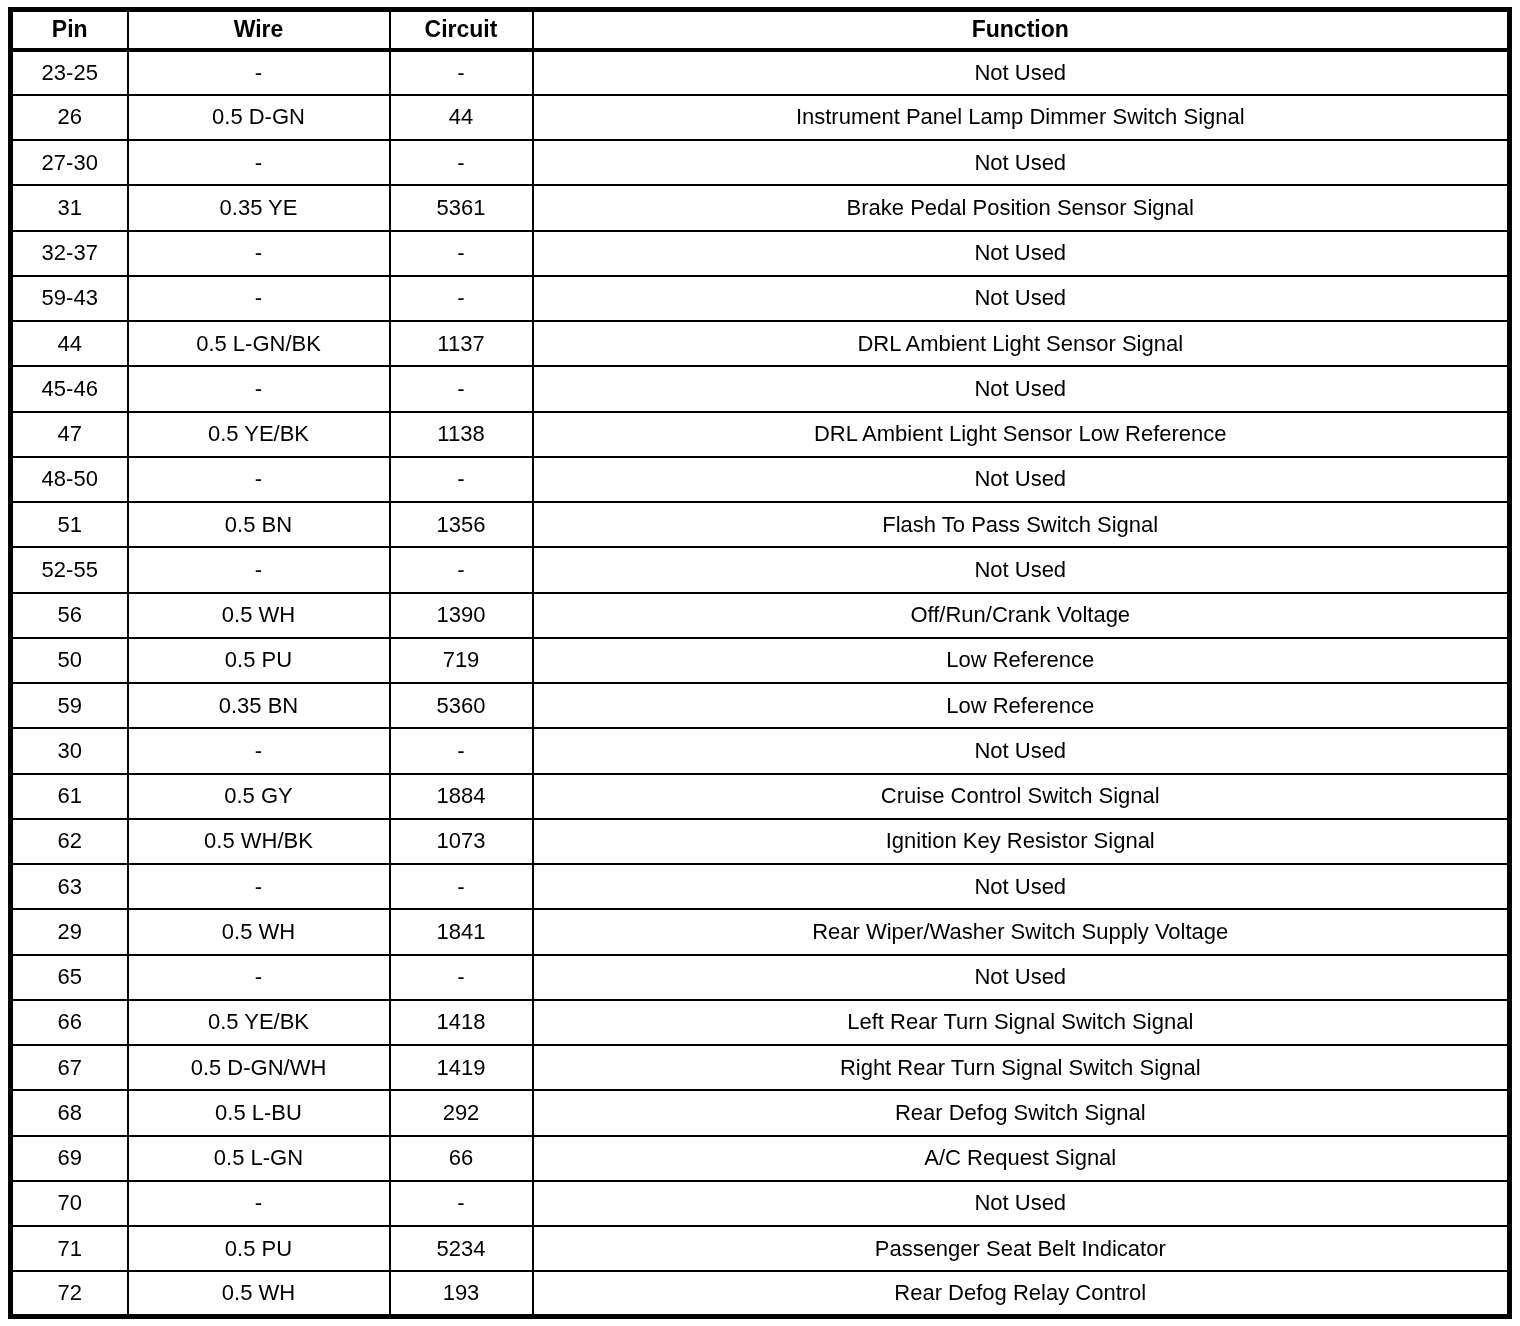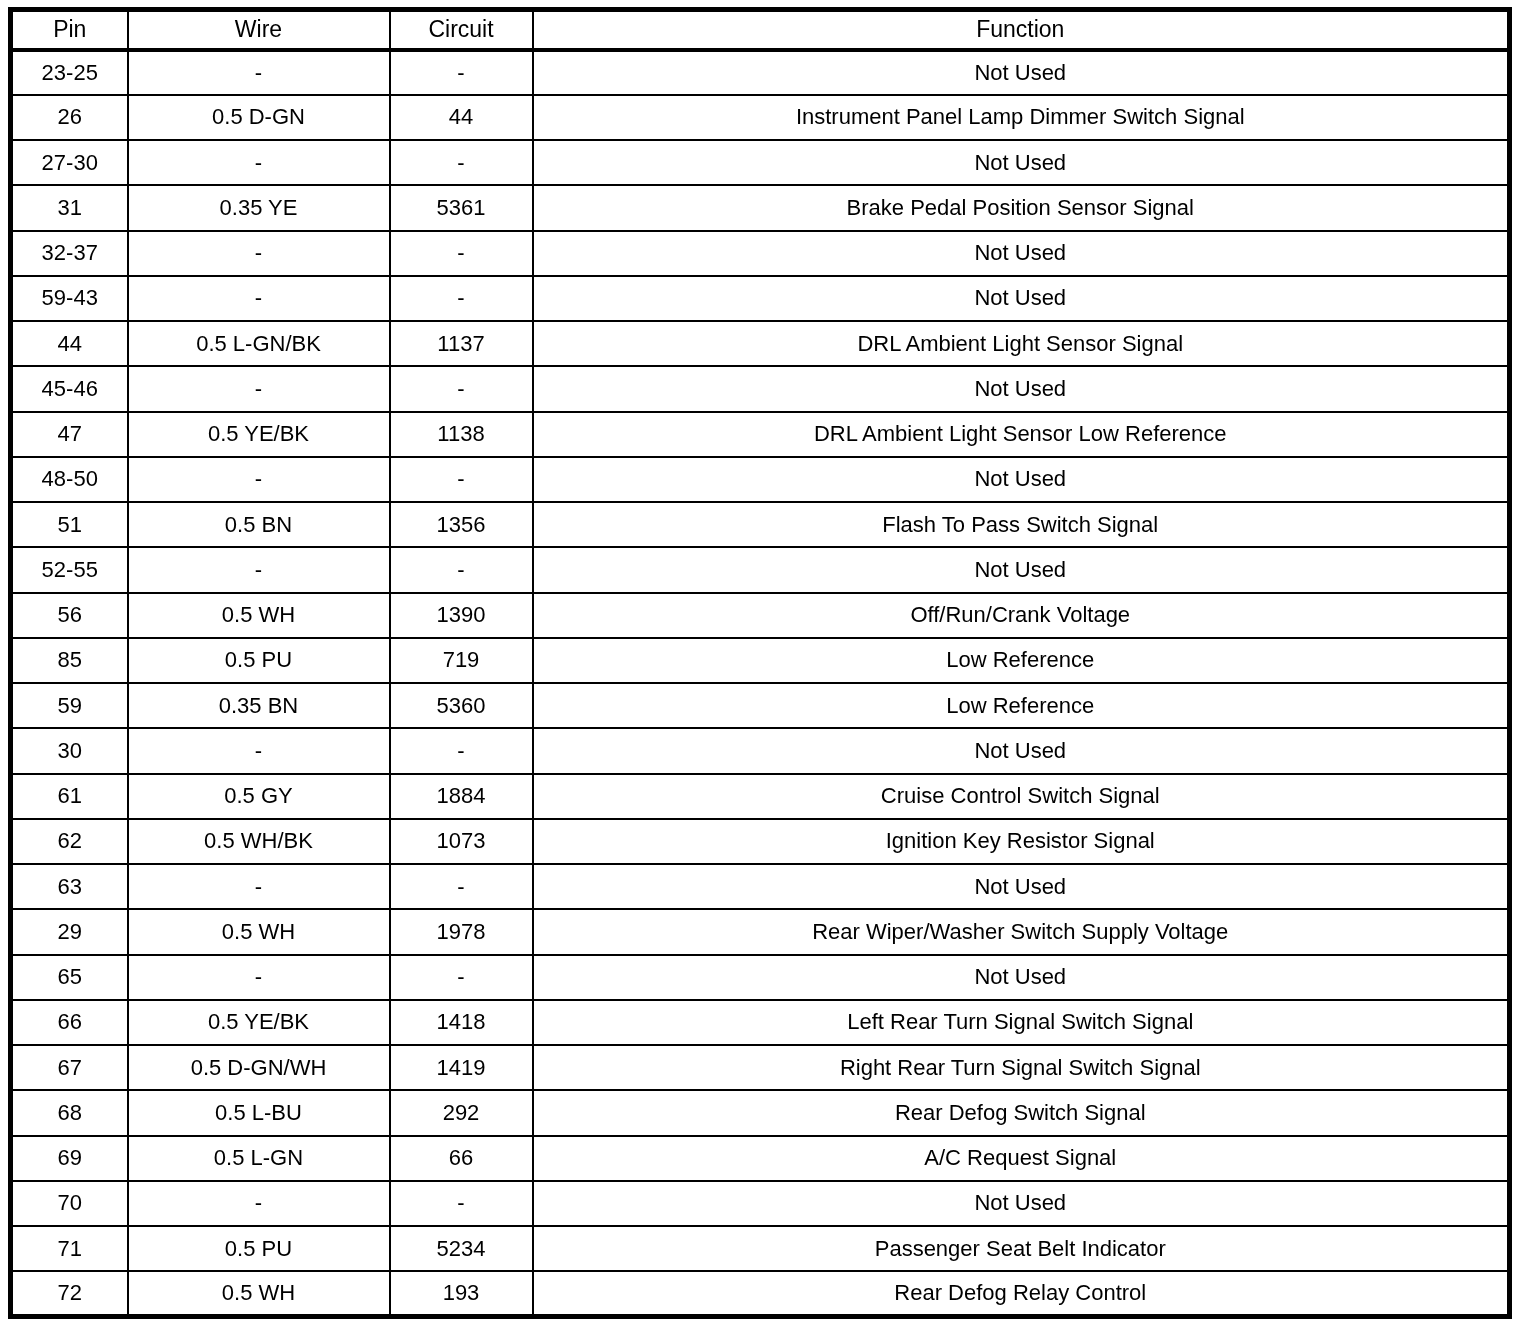--- a/index.html
+++ b/index.html
@@ -24,21 +24,21 @@
     border: 5px solid #000000;
   }
   table.pinout-table th,
   table.pinout-table td {
     border: 2px solid #000000;
     overflow: hidden;
     white-space: nowrap;
     box-sizing: border-box;
   }
   table.pinout-table thead th {
-    font-weight: normal;
+    font-weight: bold;
     font-size: 23px;
     height: 40px;
     text-align: center;
     vertical-align: middle;
     border-bottom: 4px solid #000000;
     padding: 0 4px;
   }
   table.pinout-table tbody td {
     font-size: 22px;
     font-weight: normal;
@@ -145,21 +145,21 @@
           <td class="cell-circuit">-</td>
           <td class="cell-function">Not Used</td>
         </tr>
         <tr>
           <td class="cell-pin">56</td>
           <td class="cell-wire">0.5 WH</td>
           <td class="cell-circuit">1390</td>
           <td class="cell-function">Off/Run/Crank Voltage</td>
         </tr>
         <tr>
-          <td class="cell-pin">85</td>
+          <td class="cell-pin">50</td>
           <td class="cell-wire">0.5 PU</td>
           <td class="cell-circuit">719</td>
           <td class="cell-function">Low Reference</td>
         </tr>
         <tr>
           <td class="cell-pin">59</td>
           <td class="cell-wire">0.35 BN</td>
           <td class="cell-circuit">5360</td>
           <td class="cell-function">Low Reference</td>
         </tr>
@@ -183,21 +183,21 @@
         </tr>
         <tr>
           <td class="cell-pin">63</td>
           <td class="cell-wire">-</td>
           <td class="cell-circuit">-</td>
           <td class="cell-function">Not Used</td>
         </tr>
         <tr>
           <td class="cell-pin">29</td>
           <td class="cell-wire">0.5 WH</td>
-          <td class="cell-circuit">1978</td>
+          <td class="cell-circuit">1841</td>
           <td class="cell-function">Rear Wiper/Washer Switch Supply Voltage</td>
         </tr>
         <tr>
           <td class="cell-pin">65</td>
           <td class="cell-wire">-</td>
           <td class="cell-circuit">-</td>
           <td class="cell-function">Not Used</td>
         </tr>
         <tr>
           <td class="cell-pin">66</td>

